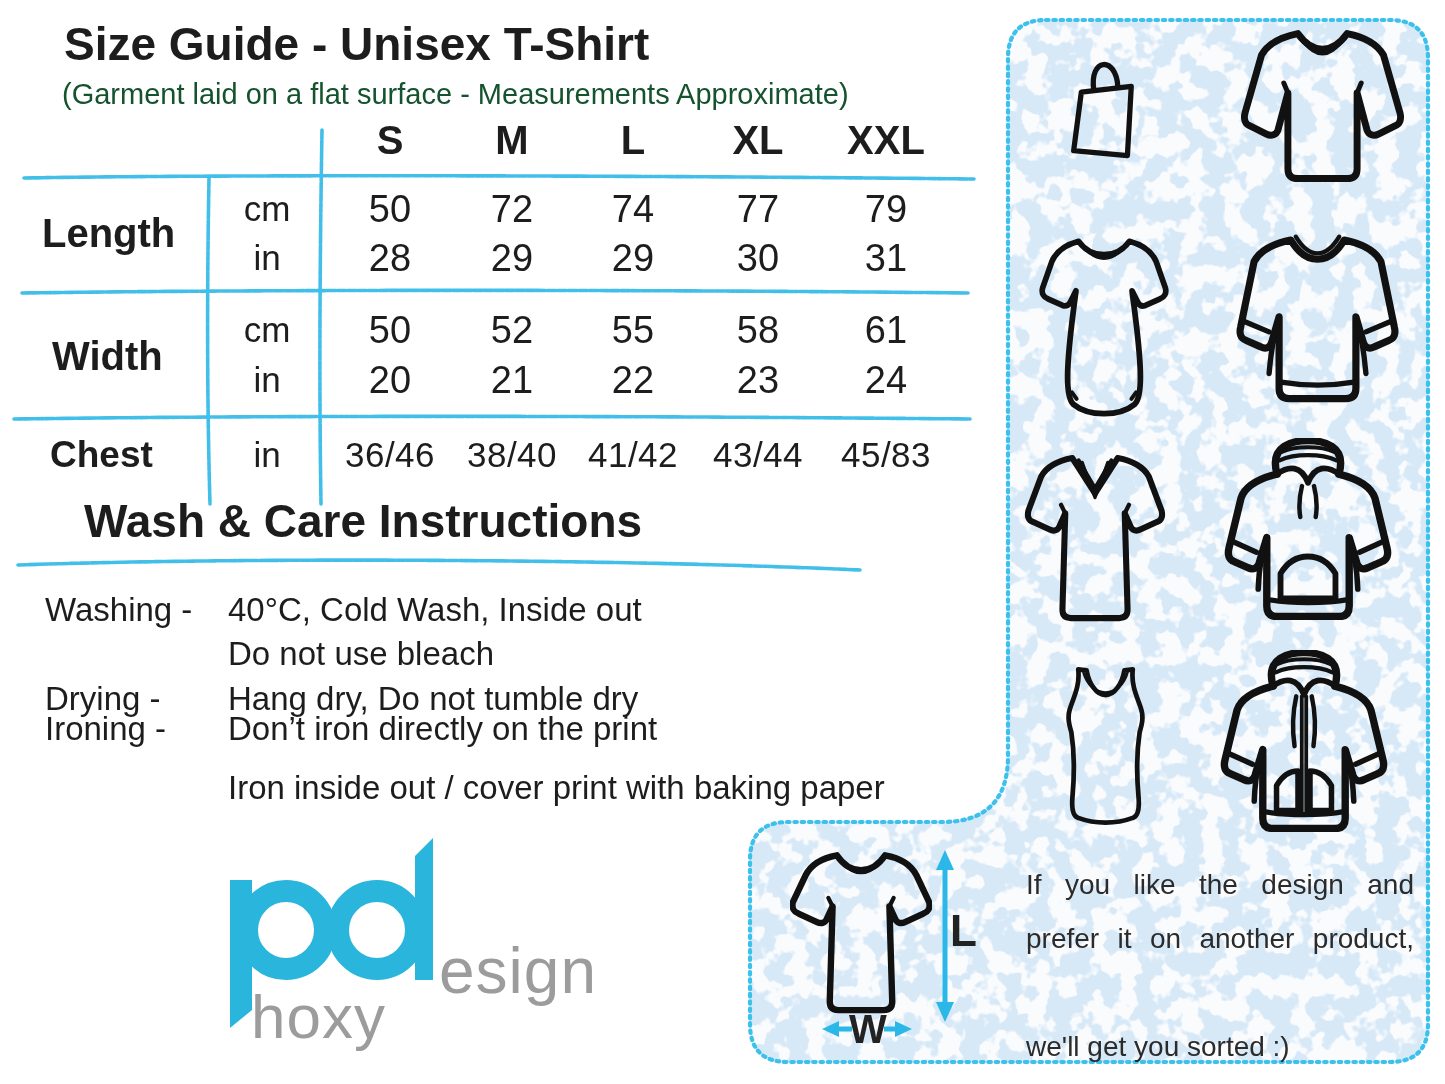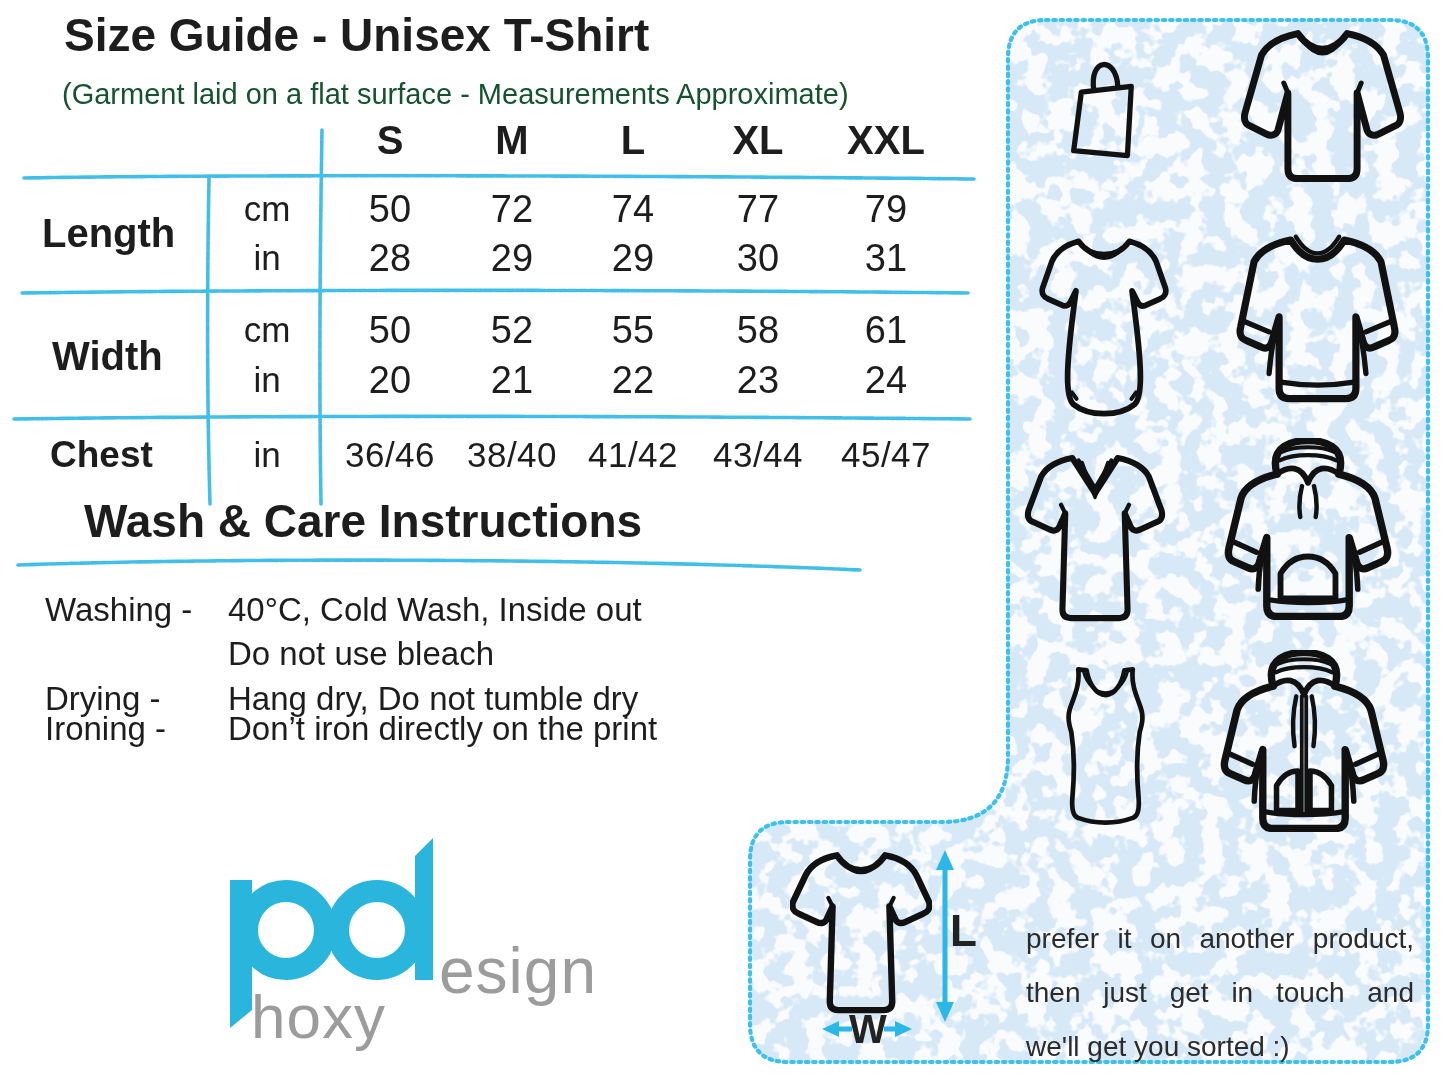--- a/index.html
+++ b/index.html
@@ -3,21 +3,21 @@
 <meta charset="utf-8">
 <style>
   html,body{margin:0;padding:0;background:#fff;}
   .canvas{position:relative;width:1445px;height:1084px;background:#ffffff;overflow:hidden;
           font-family:"Liberation Sans",sans-serif;color:#1d1d1d;}
   .abs{position:absolute;}
   svg{display:block;}
   .bg-svg{position:absolute;left:0;top:0;z-index:1;}
   .garment{position:absolute;z-index:2;}
   .txt{position:absolute;z-index:3;white-space:nowrap;}
-  .title{left:64px;top:8px;font-size:46px;font-weight:bold;letter-spacing:0;}
+  .title{left:64px;top:17px;font-size:46px;font-weight:bold;letter-spacing:0;}
   .subtitle{left:62px;top:78px;font-size:29px;color:#14532d;}
   .size-head{top:118px;width:130px;text-align:center;font-size:40px;font-weight:bold;}
   .c1{left:325px;} .c2{left:447px;} .c3{left:568px;} .c4{left:693px;} .c5{left:821px;}
   .cell{width:130px;text-align:center;font-size:38px;height:46px;line-height:46px;}
   .r0{top:186px;} .r1{top:235px;} .r2{top:307px;} .r3{top:357px;} .r4{top:432px;}
   .chest-cell{font-size:35px;letter-spacing:0.5px;}
   .unit{left:215px;width:104px;text-align:center;font-size:35px;height:46px;line-height:46px;}
   .group-label{font-weight:bold;font-size:40px;height:46px;line-height:46px;}
   .lbl-length{left:42px;top:210px;}
   .lbl-width{left:52px;top:333px;}
@@ -121,32 +121,33 @@
   <div class="txt cell r3 c1">20</div>
   <div class="txt cell r3 c2">21</div>
   <div class="txt cell r3 c3">22</div>
   <div class="txt cell r3 c4">23</div>
   <div class="txt cell r3 c5">24</div>
 
   <div class="txt cell chest-cell r4 c1">36/46</div>
   <div class="txt cell chest-cell r4 c2">38/40</div>
   <div class="txt cell chest-cell r4 c3">41/42</div>
   <div class="txt cell chest-cell r4 c4">43/44</div>
-  <div class="txt cell chest-cell r4 c5">45/47</div>
+  <div class="txt cell chest-cell r4 c5">45/83</div>
 
   <div class="txt care-heading">Wash &amp; Care Instructions</div>
   <div class="txt care-label cr0">Washing -</div>
   <div class="txt care-text  cr0">40°C, Cold Wash, Inside out</div>
   <div class="txt care-label cr1"></div>
   <div class="txt care-text  cr1">Do not use bleach</div>
   <div class="txt care-label cr2">Drying -</div>
   <div class="txt care-text  cr2">Hang dry, Do not tumble dry</div>
   <div class="txt care-label cr3">Ironing -</div>
   <div class="txt care-text  cr3">Don’t iron directly on the print</div>
   <div class="txt care-label cr4"></div>
+  <div class="txt care-text  cr4">Iron inside out / cover print with baking paper</div>
 
   <svg class="abs" style="left:225px;top:833px;z-index:2" width="372" height="230" viewBox="0 0 372 230">
     <g>
       <polygon points="5,47 27,47 27,177 5,195" fill="#29b5dc"></polygon>
       <circle cx="61" cy="97" r="39" fill="none" stroke="#29b5dc" stroke-width="22"></circle>
       <circle cx="152" cy="97" r="39" fill="none" stroke="#29b5dc" stroke-width="22"></circle>
       <polygon points="190,23 208,5 208,147 190,147" fill="#29b5dc"></polygon>
     </g>
     <text x="214" y="160" font-size="64" fill="#9c9c9c" letter-spacing="1">esign</text>
     <text x="26" y="205" font-size="62" fill="#9c9c9c" letter-spacing="1">hoxy</text>
@@ -265,17 +266,17 @@
                C 85,11 78,7 67,5 C 62,12.5 56,15.5 50,15.5 C 44,15.5 38,12.5 33,5 Z"></path>
       <path d="M 35,7 C 39.5,13.5 44.5,16.5 50,16.5 C 55.5,16.5 60.5,13.5 65,7" stroke-width="2.6"></path>
       <path d="M 37,9.5 C 41,14.8 45.5,17.3 50,17.3 C 54.5,17.3 59,14.8 63,9.5" stroke-width="2.2"></path>
       <path d="M 30,41 L 27,35 M 70,41 L 73,35" stroke-width="3"></path>
     </g>
   </svg>
 
   <div class="txt dim-label dim-L">L</div>
   <div class="txt dim-label dim-W">W</div>
 
+  <div class="txt note-line nl0">If you like the design and</div>
   <div class="txt note-line nl1">prefer it on another product,</div>
-  <div class="txt note-line nl2">then just get in touch and</div>
   <div class="txt note-line nl3">we'll get you sorted :)</div>
 
 </div>
 
 </body></html>

